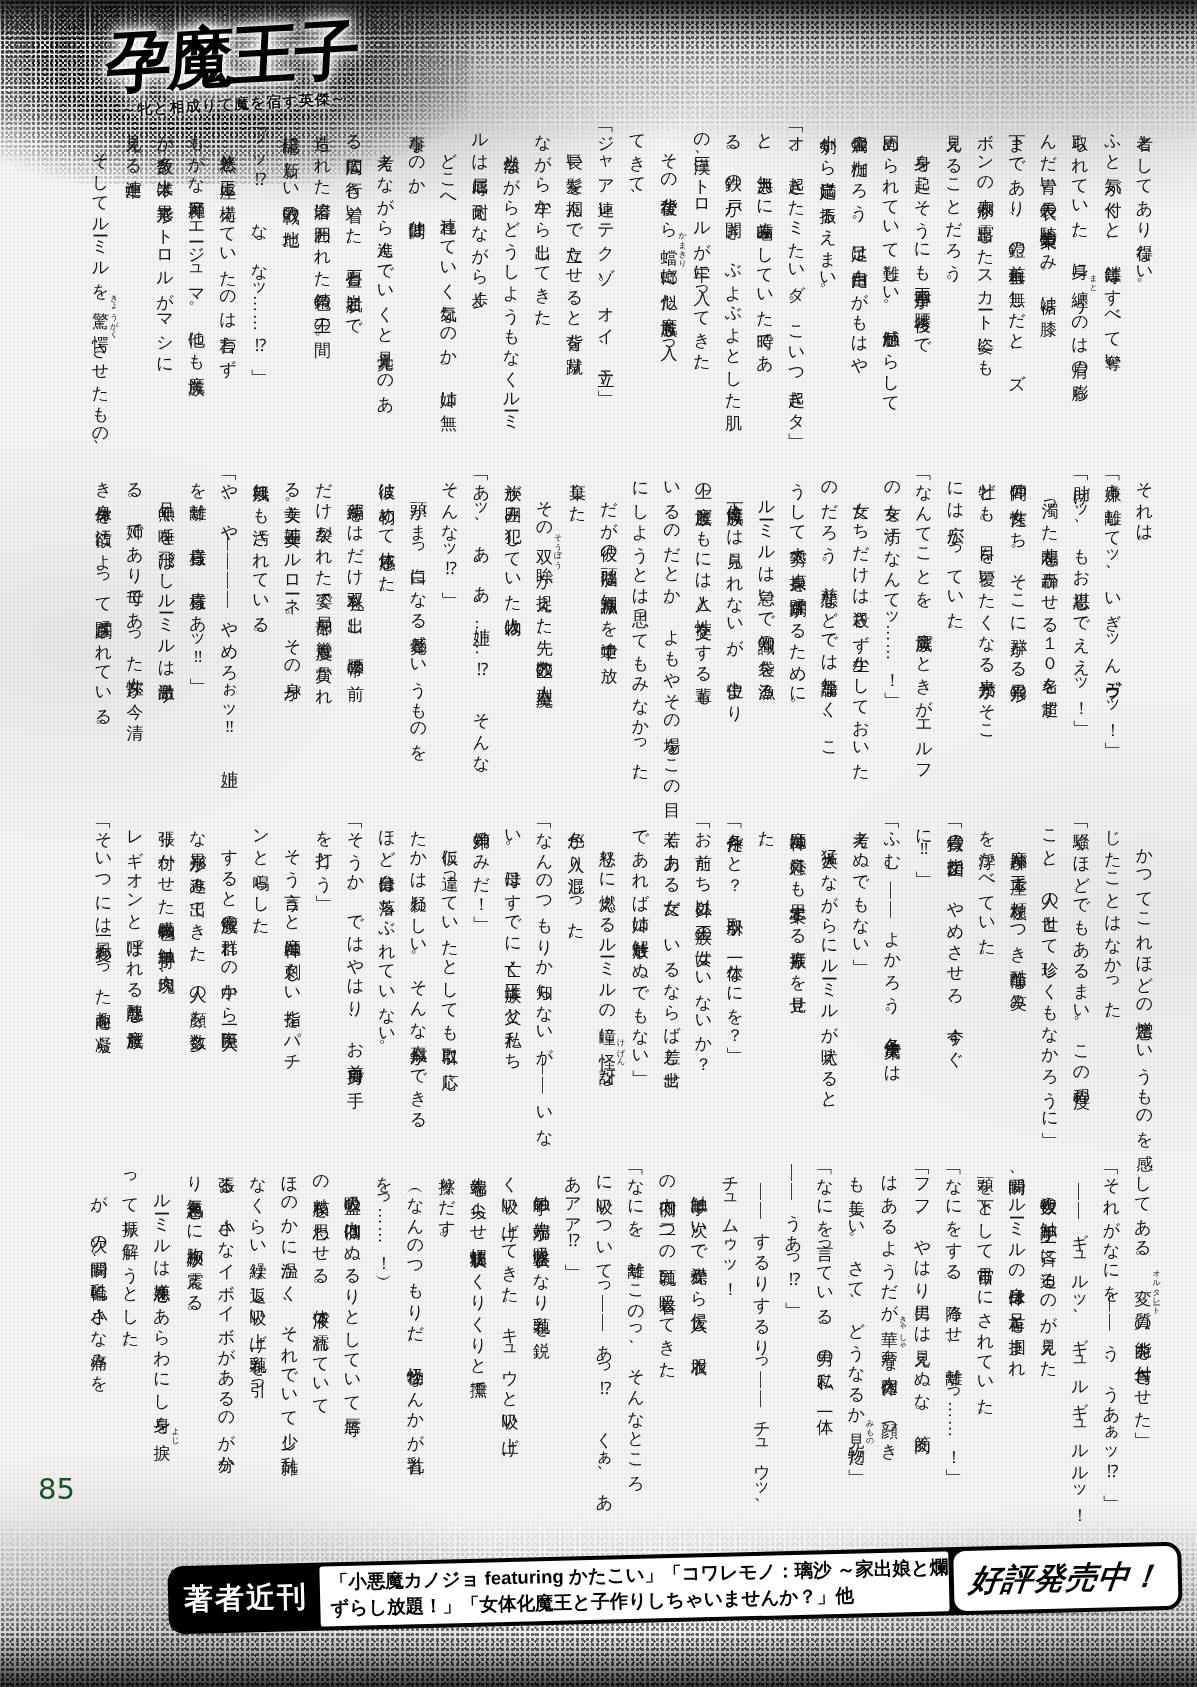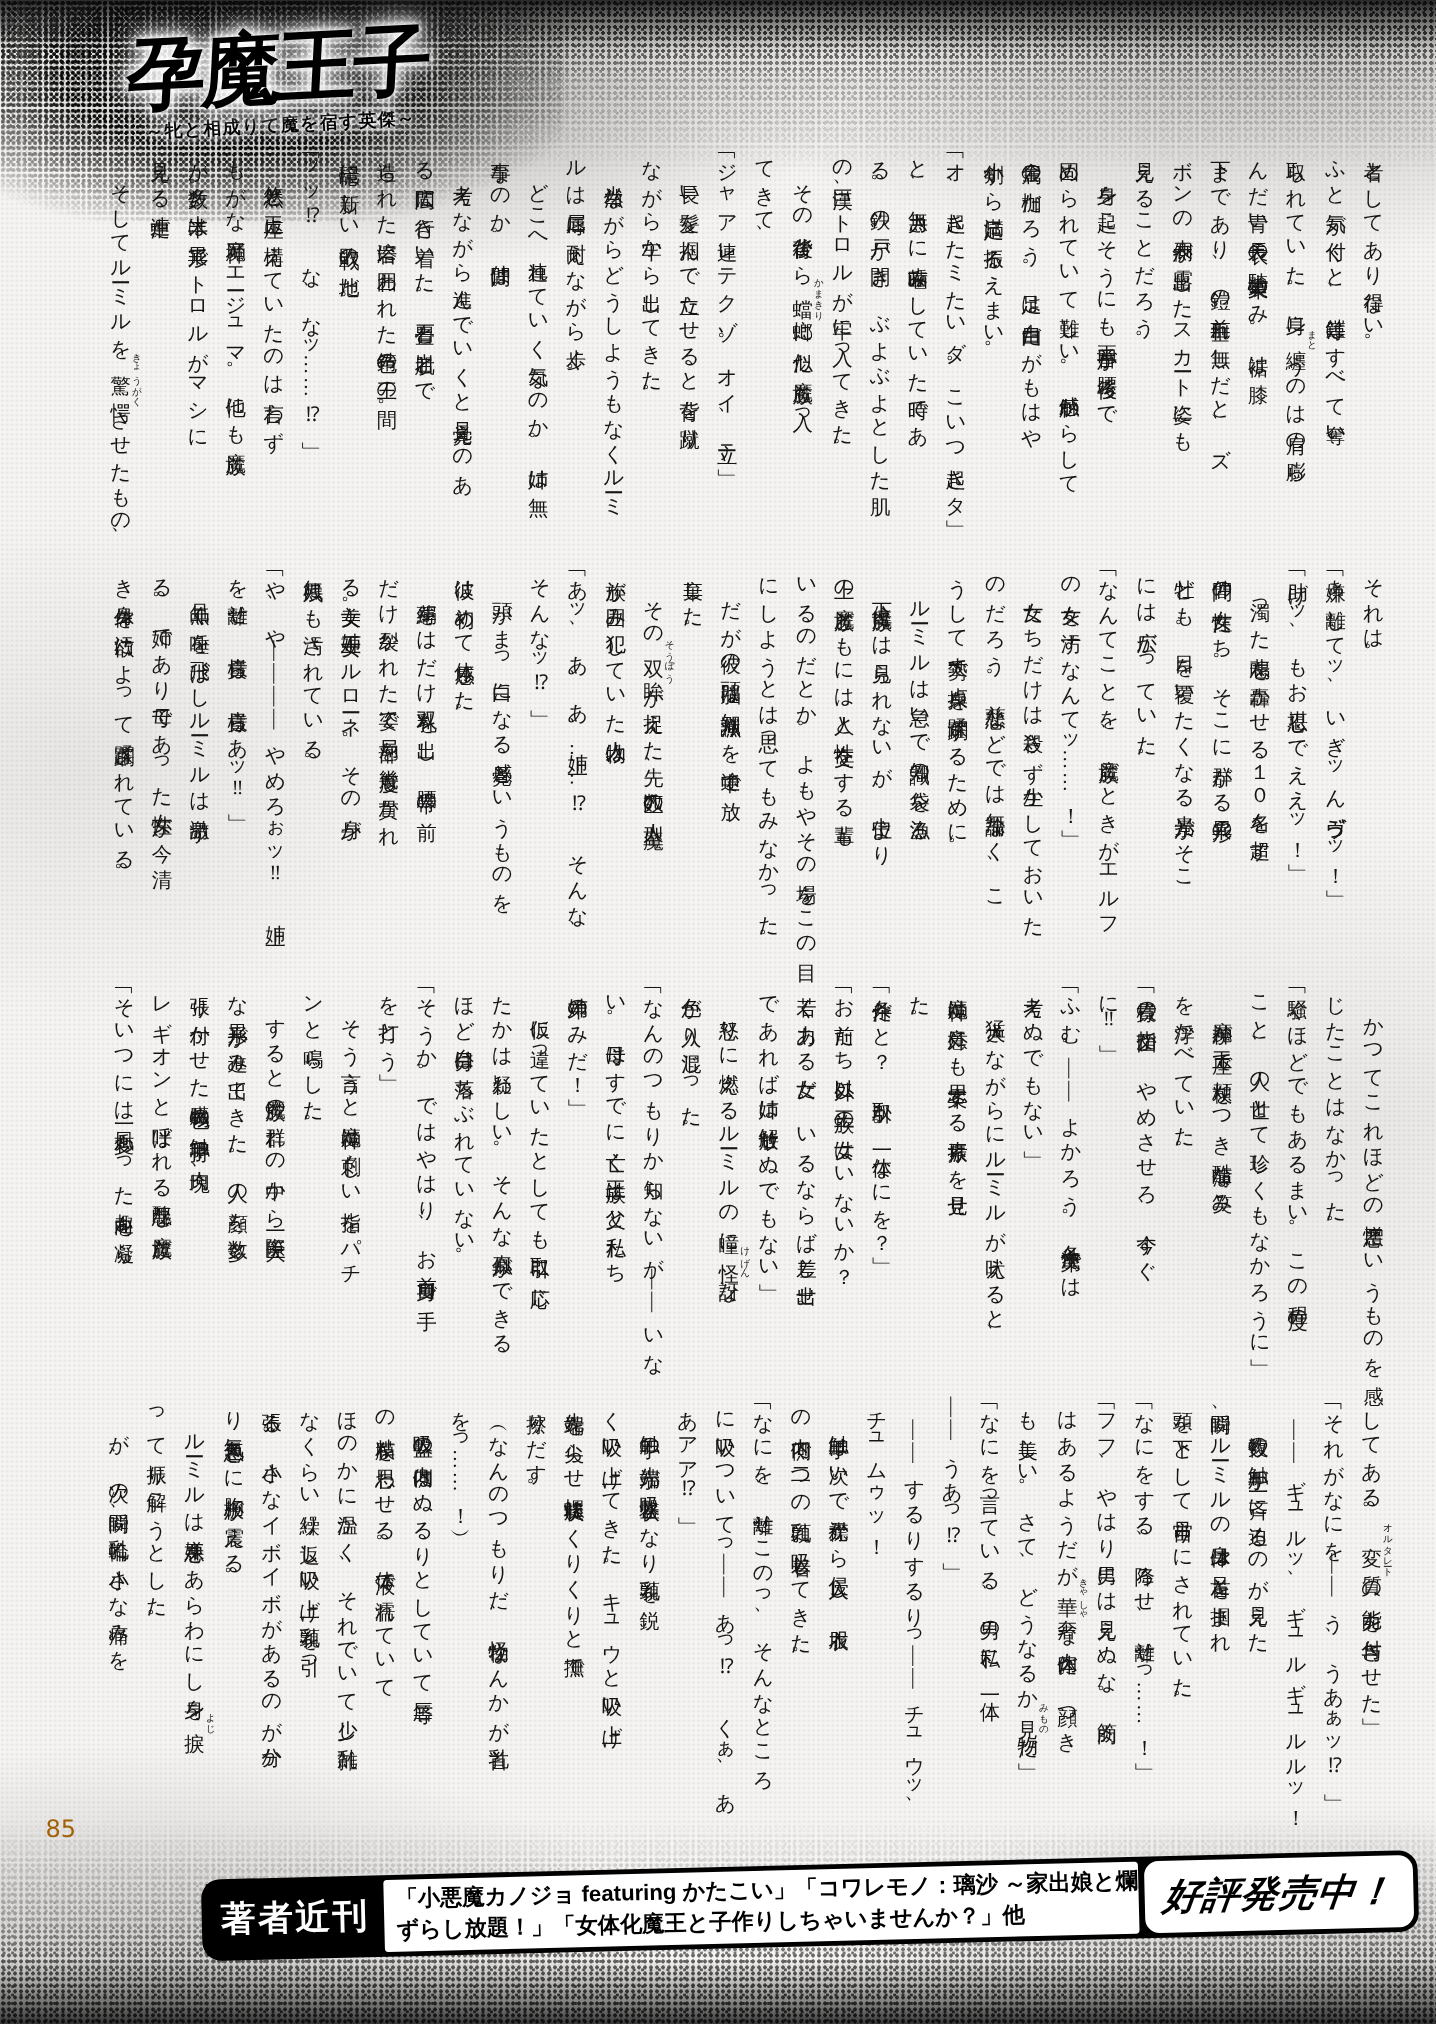--- a/index.html
+++ b/index.html
@@ -74,22 +74,22 @@
   .band p.col{
     margin:0;line-height:31.5px;letter-spacing:2px;white-space:nowrap;
   }
   .band rt{font-size:8px;letter-spacing:0;}
   #band-1{top:122px;}
   #band-2{top:470px;}
   #band-3{top:818px;}
   #band-4{top:1164px;}
   
   #page-number{
-    position:absolute;left:38px;top:1512px;z-index:5;
-    font-family:"DejaVu Sans", sans-serif;font-size:20px;color:#a16207;
+    position:absolute;left:38px;top:1472px;z-index:5;
+    font-family:"DejaVu Sans", sans-serif;font-size:29px;color:#14532d;
   }
   #footer-bar{
     position:absolute;left:168px;top:1554px;width:1014px;height:68px;z-index:5;
     background:#000;border-radius:16px;padding:4px;box-sizing:border-box;
     display:flex;align-items:stretch;transform:rotate(-1.4deg);
   }
   #footer-label{
     background:#000;color:#fff;display:flex;align-items:center;justify-content:center;
     font-family:"Liberation Sans", sans-serif;font-weight:bold;font-size:29px;
     padding:0 12px;letter-spacing:2px;white-space:nowrap;

